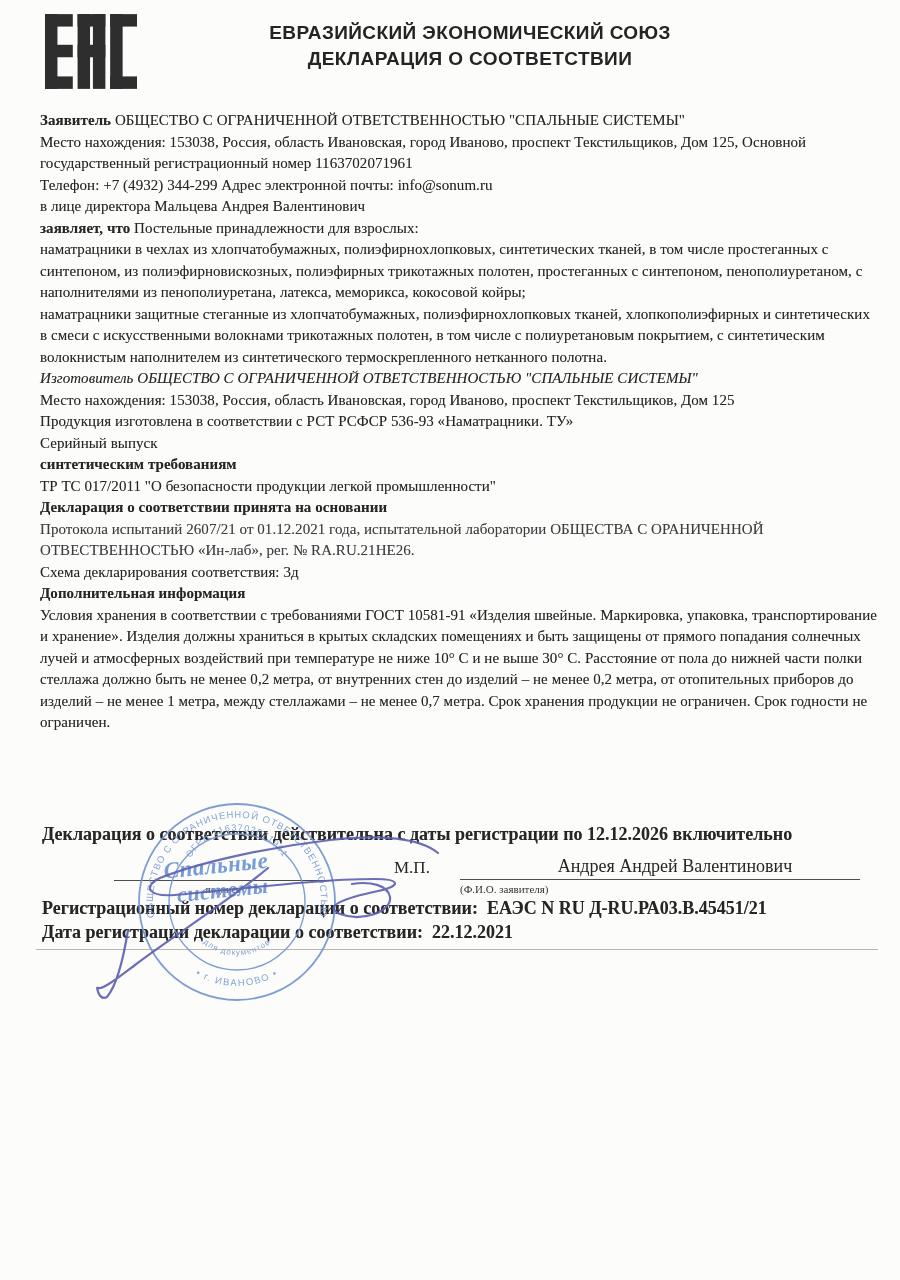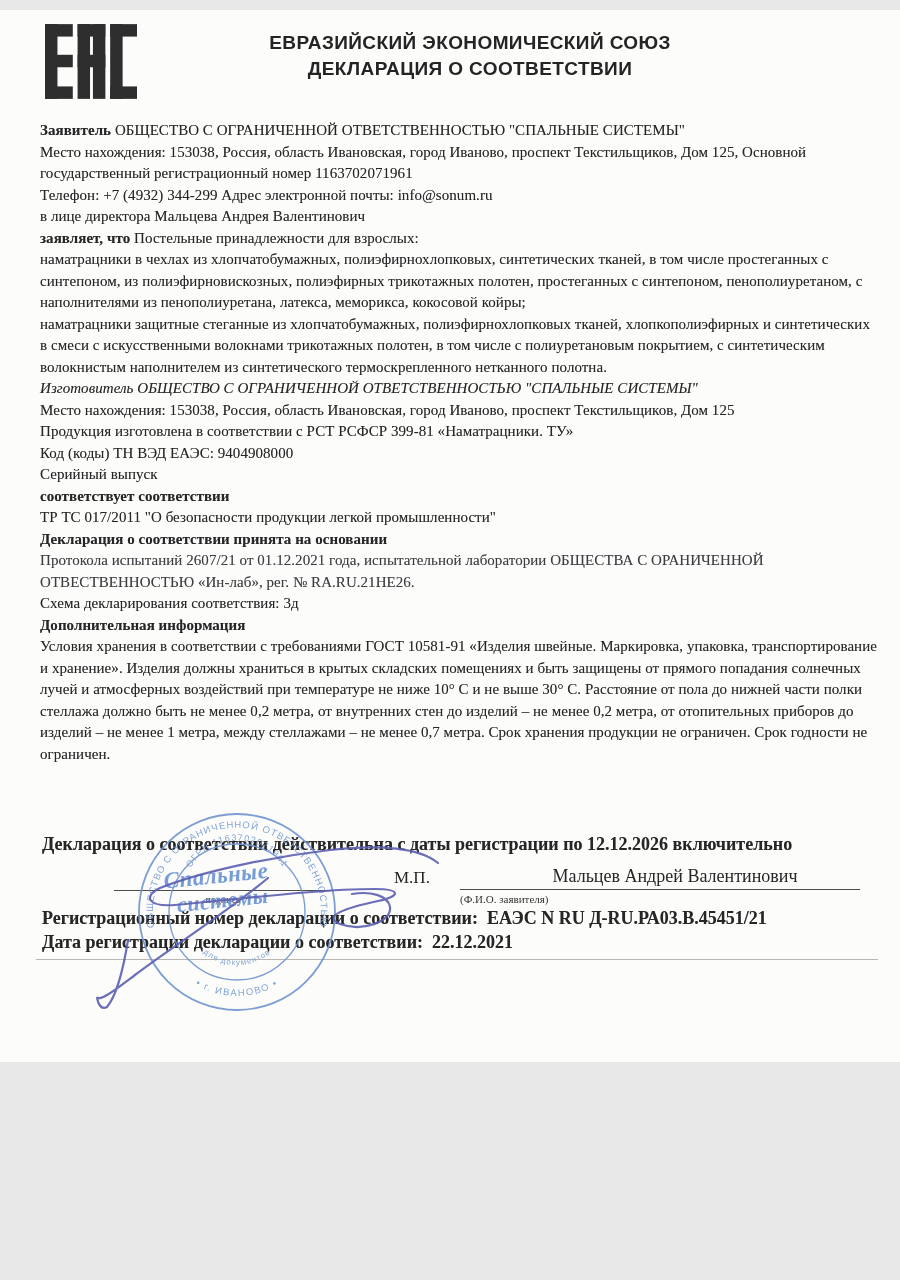--- a/index.html
+++ b/index.html
@@ -1,17 +1,17 @@
 <!DOCTYPE html>
 <html lang="ru"><head>
 <meta charset="utf-8">
 <style>
   html,body{margin:0;padding:0;background:#e8e8e8;}
   .page{
-    position:relative;width:900px;height:1052px;margin:10px auto;
+    position:relative;width:900px;height:1280px;margin:0 auto;
     background:#fcfcfb;overflow:hidden;
     font-family:"Liberation Serif", serif;color:#262626;
   }
   
   .eac-logo{position:absolute;left:45px;top:14px;}
   .titles{
     position:absolute;left:150px;width:640px;top:20px;text-align:center;
     font-family:"Liberation Sans", sans-serif;font-weight:bold;
     font-size:19px;line-height:26px;color:#242424;letter-spacing:.4px;
   }
@@ -81,39 +81,38 @@
     <p><b>Заявитель</b> <span>ОБЩЕСТВО С ОГРАНИЧЕННОЙ ОТВЕТСТВЕННОСТЬЮ "СПАЛЬНЫЕ СИСТЕМЫ"</span></p>
     <p>Место нахождения: 153038, Россия, область Ивановская, город Иваново, проспект Текстильщиков, Дом 125, Основной государственный регистрационный номер 1163702071961</p>
     <p>Телефон: +7 (4932) 344-299 Адрес электронной почты: info@sonum.ru</p>
     <p>в лице директора Мальцева Андрея Валентинович</p>
     <p><b>заявляет, что</b> <span>Постельные принадлежности для взрослых:</span></p>
     <p>наматрацники в чехлах из хлопчатобумажных, полиэфирнохлопковых, синтетических тканей, в том числе простеганных с синтепоном, из полиэфирновискозных, полиэфирных трикотажных полотен, простеганных с синтепоном, пенополиуретаном, с наполнителями из пенополиуретана, латекса, меморикса, кокосовой койры;</p>
     <p class="mt14">наматрацники защитные стеганные из хлопчатобумажных, полиэфирнохлопковых тканей, хлопкополиэфирных и синтетических в смеси с искусственными волокнами трикотажных полотен, в том числе с полиуретановым покрытием, с синтетическим волокнистым наполнителем из синтетического термоскрепленного  нетканного полотна.</p>
 
     <p class="mt20"><span>Изготовитель</span> <span>ОБЩЕСТВО С ОГРАНИЧЕННОЙ ОТВЕТСТВЕННОСТЬЮ "СПАЛЬНЫЕ СИСТЕМЫ"</span></p>
     <p>Место нахождения: 153038, Россия, область Ивановская, город Иваново, проспект Текстильщиков, Дом 125</p>
-    <p>Продукция изготовлена в соответствии с РСТ РСФСР 399-81 «Наматрацники. ТУ»</p>
-    <p>Код (коды) ТН ВЭД ЕАЭС: 9404908000</p>
+    <p>Продукция изготовлена в соответствии с РСТ РСФСР 536-93 «Наматрацники. ТУ»</p>
     <p>Серийный выпуск</p>
 
-    <p><b>соответствует соответствии</b></p>
+    <p><b>синтетическим требованиям</b></p>
     <p>ТР ТС 017/2011 "О безопасности продукции легкой промышленности"</p>
     <p><b>Декларация о соответствии принята на основании</b></p>
     <p class="protocol">Протокола испытаний 2607/21 от 01.12.2021 года, испытательной лаборатории ОБЩЕСТВА С ОРАНИЧЕННОЙ ОТВЕСТВЕННОСТЬЮ «Ин-лаб», рег. № RA.RU.21НЕ26.</p>
     <p>Схема декларирования соответствия: 3д</p>
     <p><b>Дополнительная информация</b></p>
     <p>Условия хранения в соответствии с требованиями ГОСТ 10581-91 «Изделия швейные. Маркировка, упаковка, транспортирование и хранение». Изделия должны храниться в крытых складских помещениях и быть защищены от прямого попадания солнечных лучей и атмосферных воздействий при температуре не ниже 10° С и не выше 30° С. Расстояние от пола до нижней части полки стеллажа должно быть не менее 0,2 метра, от внутренних стен до изделий – не менее 0,2 метра, от отопительных приборов до изделий – не менее 1 метра, между стеллажами – не менее 0,7 метра. Срок хранения продукции не ограничен. Срок годности не ограничен.</p>
   </div>
 
   <div class="validity">Декларация о соответствии действительна с даты регистрации по 12.12.2026 включительно</div>
 
   <div class="mp">М.П.</div>
   <div class="sig-line-left"></div>
   <div class="sig-caption-left">подпись</div>
-  <div class="fio-name">Мальцев Андрей Валентинович</div>
+  <div class="fio-name">Андрея Андрей Валентинович</div>
   <div class="sig-line-right"></div>
   <div class="fio-caption">(Ф.И.О. заявителя)</div>
 
   <div class="reg-block">
     <div><b>Регистрационный номер декларации о соответствии:</b>&nbsp; <b>ЕАЭС N RU Д-RU.РА03.В.45451/21</b></div>
     <div><b>Дата регистрации декларации о соответствии:</b>&nbsp; <b>22.12.2021</b></div>
   </div>
 
   <div class="scan-line"></div>
 

